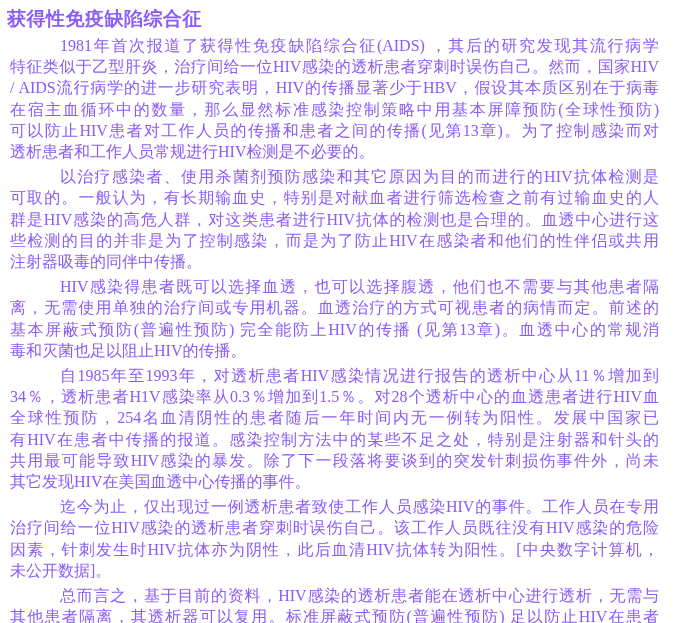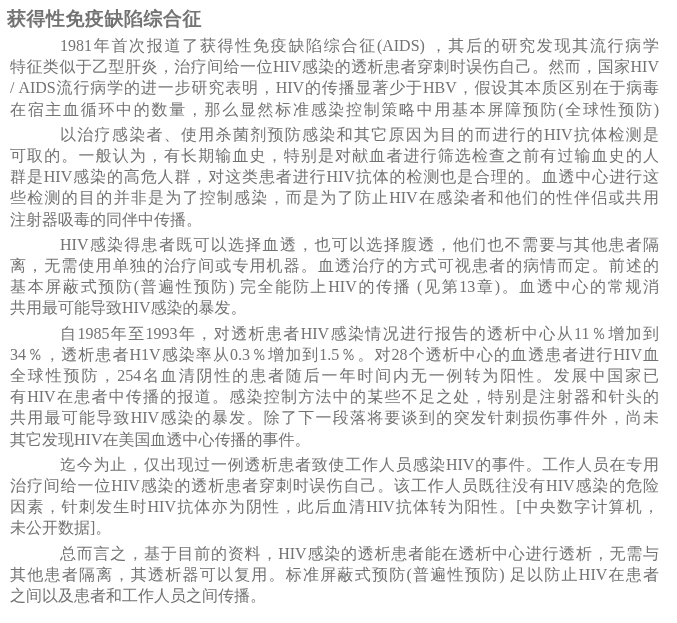--- a/index.html
+++ b/index.html
@@ -8,21 +8,21 @@
     background: #ffffff;
   }
   .page {
     position: relative;
     width: 677px;
     height: 623px;
     background: #ffffff;
     overflow: hidden;
     box-sizing: border-box;
     padding: 6px 14px 0 6px;
-    color: #737373;
+    color: #8b5cf6;
     font-family: "Liberation Serif", "DejaVu Serif", serif;
   }
   .title {
     font-size: 19px;
     font-weight: bold;
     line-height: 25px;
     margin: 0 0 1px 1px;
     letter-spacing: 0.5px;
     white-space: pre;
   }
@@ -52,33 +52,35 @@
 <body>
 
 <div class="page">
   <h1 class="title">获得性免疫缺陷综合征</h1>
   <div class="body-text" id="document-body">
       <div class="para">
         <div class="line first">1981年首次报道了获得性免疫缺陷综合征(AIDS) ，其后的研究发现其流行病学</div>
         <div class="line">特征类似于乙型肝炎，治疗间给一位HIV感染的透析患者穿刺时误伤自己。然而，国家HIV</div>
         <div class="line">/ AIDS流行病学的进一步研究表明，HIV的传播显著少于HBV，假设其本质区别在于病毒</div>
         <div class="line">在宿主血循环中的数量，那么显然标准感染控制策略中用基本屏障预防(全球性预防)</div>
+        <div class="line">可以防止HIV患者对工作人员的传播和患者之间的传播(见第13章)。为了控制感染而对</div>
+        <div class="line last">透析患者和工作人员常规进行HIV检测是不必要的。</div>
       </div>
       <div class="para">
         <div class="line first">以治疗感染者、使用杀菌剂预防感染和其它原因为目的而进行的HIV抗体检测是</div>
         <div class="line">可取的。一般认为，有长期输血史，特别是对献血者进行筛选检查之前有过输血史的人</div>
         <div class="line">群是HIV感染的高危人群，对这类患者进行HIV抗体的检测也是合理的。血透中心进行这</div>
         <div class="line">些检测的目的并非是为了控制感染，而是为了防止HIV在感染者和他们的性伴侣或共用</div>
         <div class="line last">注射器吸毒的同伴中传播。</div>
       </div>
       <div class="para">
         <div class="line first">HIV感染得患者既可以选择血透，也可以选择腹透，他们也不需要与其他患者隔</div>
         <div class="line">离，无需使用单独的治疗间或专用机器。血透治疗的方式可视患者的病情而定。前述的</div>
         <div class="line">基本屏蔽式预防(普遍性预防) 完全能防上HIV的传播 (见第13章)。血透中心的常规消</div>
-        <div class="line last">共用最可能导致HIV感染的暴发。</div>
+        <div class="line last">毒和灭菌也足以阻止HIV的传播。</div>
       </div>
       <div class="para">
         <div class="line first">自1985年至1993年，对透析患者HIV感染情况进行报告的透析中心从11％增加到</div>
         <div class="line">34％，透析患者H1V感染率从0.3％增加到1.5％。对28个透析中心的血透患者进行HIV血</div>
         <div class="line">全球性预防，254名血清阴性的患者随后一年时间内无一例转为阳性。发展中国家已</div>
         <div class="line">有HIV在患者中传播的报道。感染控制方法中的某些不足之处，特别是注射器和针头的</div>
         <div class="line">共用最可能导致HIV感染的暴发。除了下一段落将要谈到的突发针刺损伤事件外，尚未</div>
         <div class="line last">其它发现HIV在美国血透中心传播的事件。</div>
       </div>
       <div class="para">

